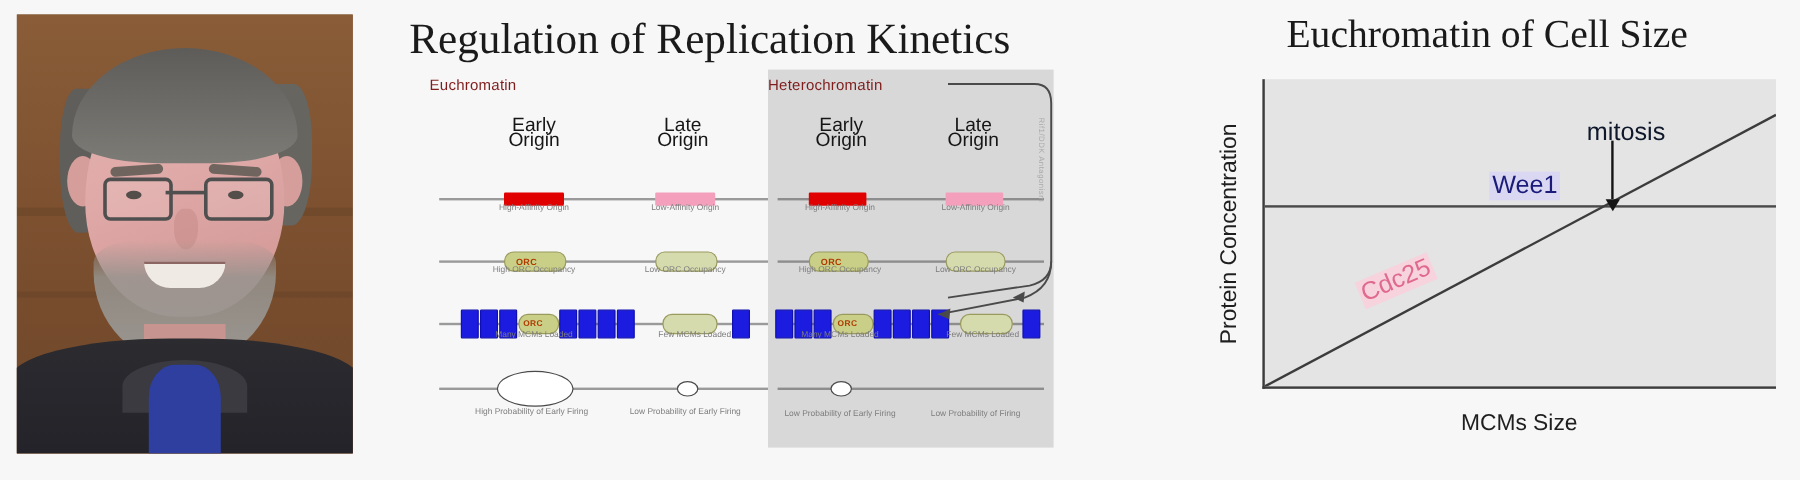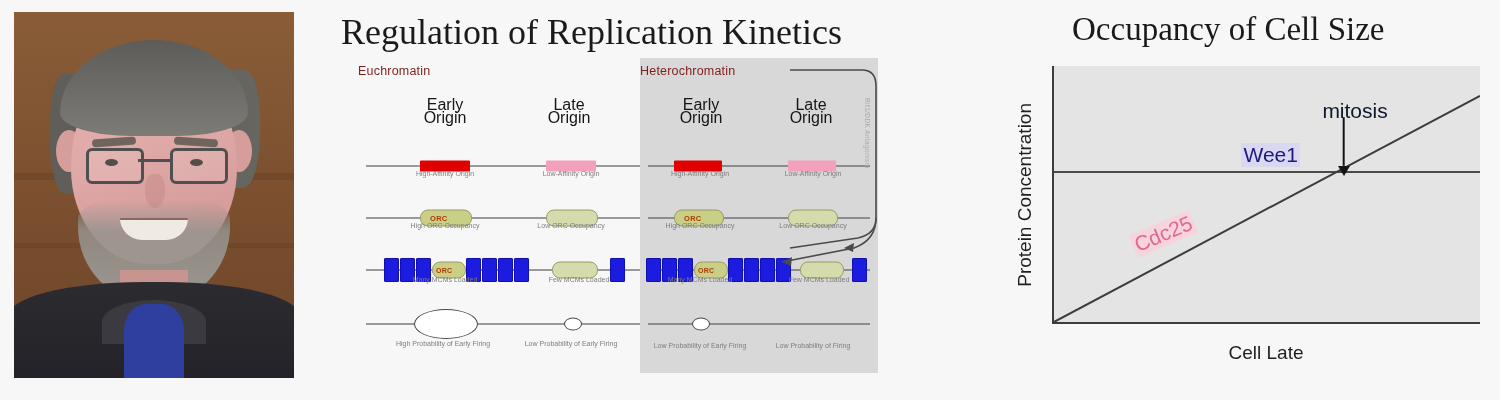--- a/index.html
+++ b/index.html
@@ -145,21 +145,21 @@
       <div class="p-beard"></div>
       <div class="p-mouth"></div>
       <div class="p-neck"></div>
       <div class="p-body"></div>
       <div class="p-collar"></div>
       <div class="p-shirt"></div>
     </div>
   </div>
 
   <div class="fig-title" id="title-kinetics">Regulation of Replication Kinetics</div>
-  <div class="fig-title" id="title-cellsize">Occupancy of Cell Size</div>
+  <div class="fig-title" id="title-cellsize">Euchromatin of Cell Size</div>
 
   <div class="diagram">
 
     <div class="panel" id="panel-euchromatin">
       <div class="panel-head">Euchromatin</div>
 
       <div class="origin-label" style="left:44px;top:40px;">
         <div>Early</div>
         <div>Origin</div>
       </div>
@@ -293,16 +293,16 @@
       </svg>
       <div style="position:absolute;left:68%;top:39%;width:0;height:0;
                   border-left:6px solid transparent;border-right:6px solid transparent;
                   border-top:10px solid #141414;transform:translateX(-6px);"></div>
 
       <div class="wee1-label">Wee1</div>
       <div class="cdc25-label">Cdc25</div>
       <div class="mitosis-label">mitosis</div>
     </div>
 
-    <div class="xlabel">Cell Late</div>
+    <div class="xlabel">MCMs Size</div>
   </div>
 
 </div>
 
 </body></html>

